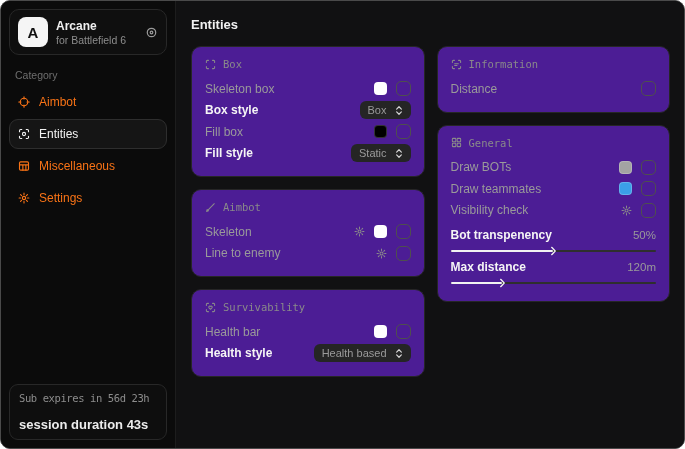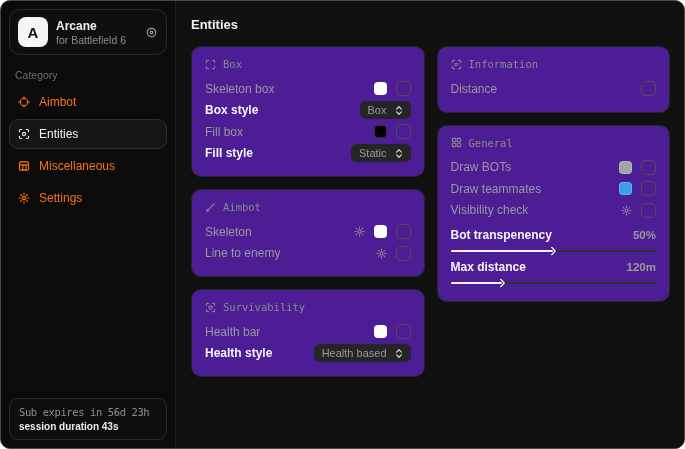--- a/index.html
+++ b/index.html
@@ -13,41 +13,41 @@
   .brand-name{font-size:12px;font-weight:700;color:#f0f0f0;}
   .brand-sub{font-size:10.5px;color:#8d8d8d;}
   .brand-gear{margin-left:auto;color:#9a9a9a;display:flex;}
   .category{margin:14px 6px 6px;font-size:10.5px;color:#6e6e6e;}
   .menu{display:flex;flex-direction:column;gap:2px;}
   .mitem{display:flex;align-items:center;gap:9px;padding:7px 8px;color:#f97316;font-size:12px;border:1px solid transparent;border-radius:9px;cursor:default;}
   .mitem.active{color:#f2f2f2;background:#151515;border-color:#2e2e2e;}
   .mitem .icn{display:flex;color:inherit;}
   .footer-card{margin-top:auto;border:1px solid #282828;border-radius:9px;padding:7px 9px;background:#0e0e0e;}
   .footer-line1{font-family:"DejaVu Sans Mono",monospace;font-size:10.5px;color:#8d8d8d;letter-spacing:-0.4px;white-space:nowrap;}
-  .footer-line2{font-size:10px;color:#ececec;font-weight:700;margin-top:3px;}
+  .footer-line2{font-size:13px;color:#ececec;font-weight:700;margin-top:13px;}
   
   .main{flex:1;background:#111112;padding:13px 14px 0 15px;box-sizing:border-box;overflow:hidden;}
   .page-title{font-size:13px;font-weight:700;color:#f2f2f2;margin:3px 0 14px;}
   .columns{display:flex;gap:12px;align-items:flex-start;}
   .col{flex:1;display:flex;flex-direction:column;gap:12px;min-width:0;}
   .panel{background:#4c1d95;border:1px solid #262626;border-radius:10px;padding:11px 13px 12px;}
   .panel-title{display:flex;align-items:center;gap:7px;color:#8a8a8a;font-family:"DejaVu Sans Mono",monospace;font-size:10.5px;margin-bottom:8px;}
   .panel-title .icn{display:flex;}
   .row{display:flex;justify-content:space-between;align-items:center;min-height:21.5px;}
   .rlabel{font-size:12px;color:#9a9a9a;}
   .rlabel.strong{color:#f5f5f5;font-weight:600;}
   .controls{display:flex;align-items:center;gap:9px;color:#8a8a8a;}
   .checkbox{width:15px;height:15px;border:1.5px solid #4f4f4f;border-radius:5px;box-sizing:border-box;}
   .swatch{width:13px;height:13px;border-radius:4px;border:1px solid rgba(255,255,255,.2);box-sizing:border-box;}
   .gearbtn{display:flex;color:#8a8a8a;}
   .dropdown{display:flex;align-items:center;gap:8px;background:#252525;border-radius:6px;padding:3px 8px;font-size:11px;color:#9a9a9a;}
   .dropdown .chev{display:flex;color:#d6d6d6;}
   .slider-group{margin-top:4px;}
   .slider-head{display:flex;justify-content:space-between;align-items:center;min-height:19px;}
-  .slider-value{font-size:11.5px;color:#9a9a9a;font-weight:700;margin-left:20px;}
+  .slider-value{font-size:11.5px;color:#9a9a9a;font-weight:400;margin-left:20px;}
   .slider-track{position:relative;height:2px;background:#2f2f2f;border-radius:2px;margin:6px 0 5px;}
   .slider-fill{position:absolute;left:0;top:0;height:2px;background:#f2f2f2;border-radius:2px;}
   .slider-arrow{position:absolute;right:-3px;top:50%;transform:translateY(-50%);display:flex;color:#f2f2f2;}
 </style>
 </head>
 <body>
 
 <div class="window">
   <aside class="sidebar">
     <div class="brand">

